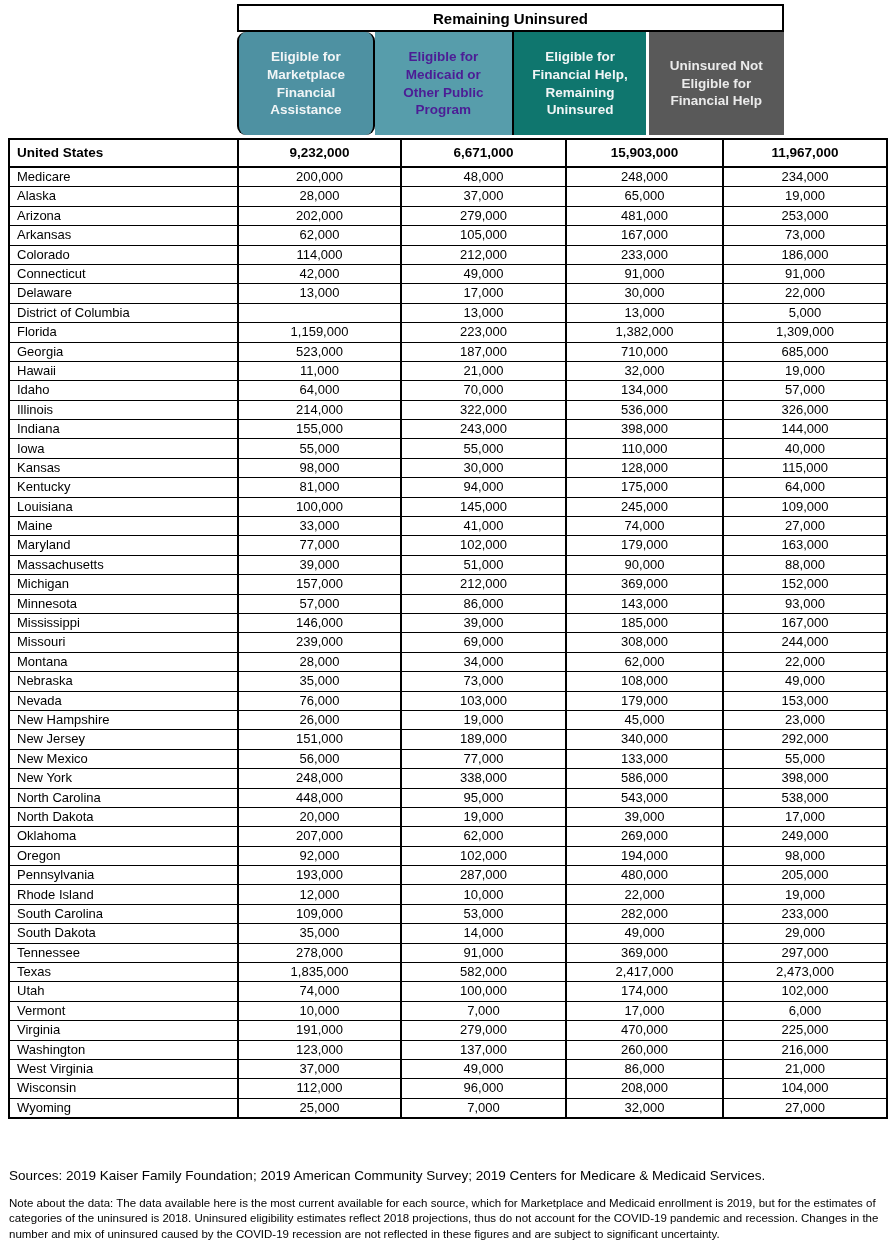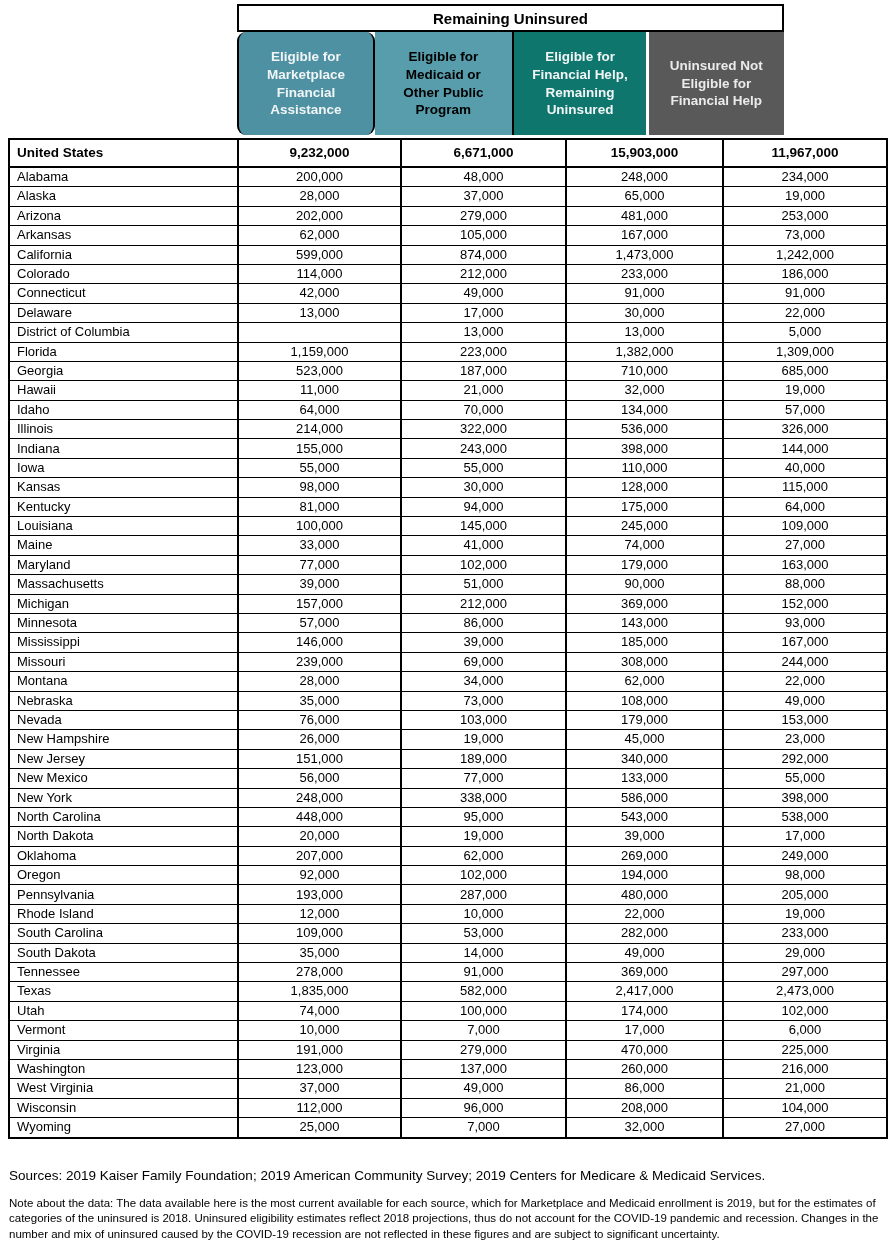--- a/index.html
+++ b/index.html
@@ -50,21 +50,21 @@
 </style>
 </head>
 <body>
 
 <div class="page">
 
   <div class="header-grid">
     <div class="title-box">Remaining Uninsured</div>
     <div class="hrow">
       <div class="hcell hc1" style="background: rgb(78, 145, 162); color: rgb(241, 245, 246);">Eligible for Marketplace Financial Assistance</div>
-      <div class="hcell hc2" style="background: rgb(87, 157, 171); color: #000000;">Eligible for Medicaid or Other Public Program</div>
+      <div class="hcell hc2" style="background: rgb(87, 157, 171); color: #4c1d95;">Eligible for Medicaid or Other Public Program</div>
       <div class="hcell hc3" style="background: #0f766e; color: rgb(241, 245, 246);">Eligible for Financial Help, Remaining Uninsured</div>
       <div class="hspacer"></div>
       <div class="hcell hc4" style="background: rgb(89, 89, 89); color: rgb(235, 235, 235);">Uninsured Not Eligible for Financial Help</div>
     </div>
   </div>
 
   <table class="data">
     <colgroup>
       <col style="width:229px">
         <col style="width:163px">
@@ -74,21 +74,21 @@
     </colgroup>
     <tbody>
       <tr class="totals">
         <td class="state">United States</td>
         <td>9,232,000</td>
         <td>6,671,000</td>
         <td>15,903,000</td>
         <td>11,967,000</td>
       </tr>
     <tr>
-          <td class="state">Alabama</td>
+          <td class="state">Medicare</td>
           <td>200,000</td>
           <td>48,000</td>
           <td>248,000</td>
           <td>234,000</td>
         </tr>
         <tr>
           <td class="state">Alaska</td>
           <td>28,000</td>
           <td>37,000</td>
           <td>65,000</td>
@@ -102,27 +102,20 @@
           <td>253,000</td>
         </tr>
         <tr>
           <td class="state">Arkansas</td>
           <td>62,000</td>
           <td>105,000</td>
           <td>167,000</td>
           <td>73,000</td>
         </tr>
         <tr>
-          <td class="state">California</td>
-          <td>599,000</td>
-          <td>874,000</td>
-          <td>1,473,000</td>
-          <td>1,242,000</td>
-        </tr>
-        <tr>
           <td class="state">Colorado</td>
           <td>114,000</td>
           <td>212,000</td>
           <td>233,000</td>
           <td>186,000</td>
         </tr>
         <tr>
           <td class="state">Connecticut</td>
           <td>42,000</td>
           <td>49,000</td>

